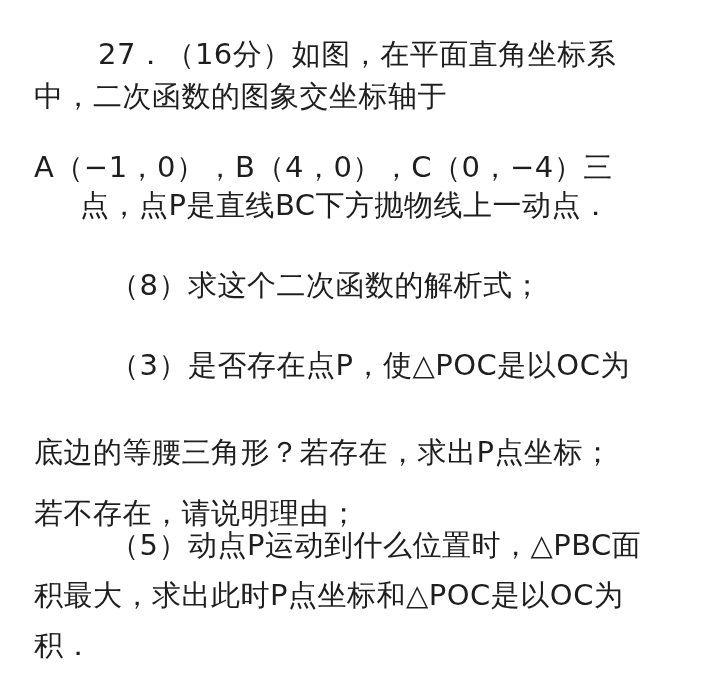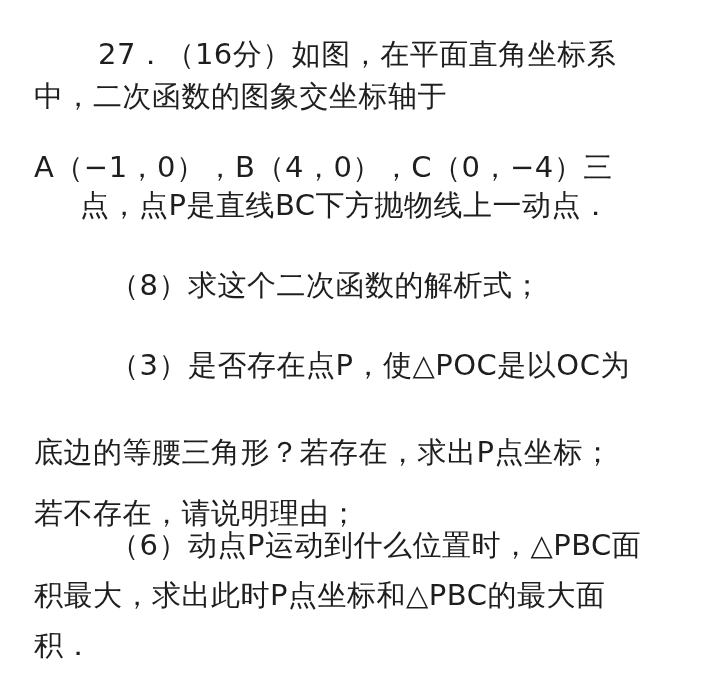--- a/index.html
+++ b/index.html
@@ -27,17 +27,17 @@
   </div>
   <div>
     <div class="line indent2" style="top:267px;">（8）求这个二次函数的解析式；</div>
   </div>
   <div>
     <div class="line indent2" style="top:347px;">（3）是否存在点P，使△POC是以OC为</div>
     <div class="line" style="top:397px;margin-top:37px;">底边的等腰三角形？若存在，求出P点坐标；</div>
     <div class="line" style="top:447px;margin-top:48px;">若不存在，请说明理由；</div>
   </div>
   <div>
-    <div class="line indent2" style="top:527px;">（6）动点P运动到什么位置时，△PBC面</div>
-    <div class="line" style="top:577px;">积最大，求出此时P点坐标和△PBC的最大面</div>
+    <div class="line indent2" style="top:527px;">（5）动点P运动到什么位置时，△PBC面</div>
+    <div class="line" style="top:577px;">积最大，求出此时P点坐标和△POC是以OC为</div>
     <div class="line" style="top:627px;">积．</div>
   </div>
 </div>
 
 </body></html>

